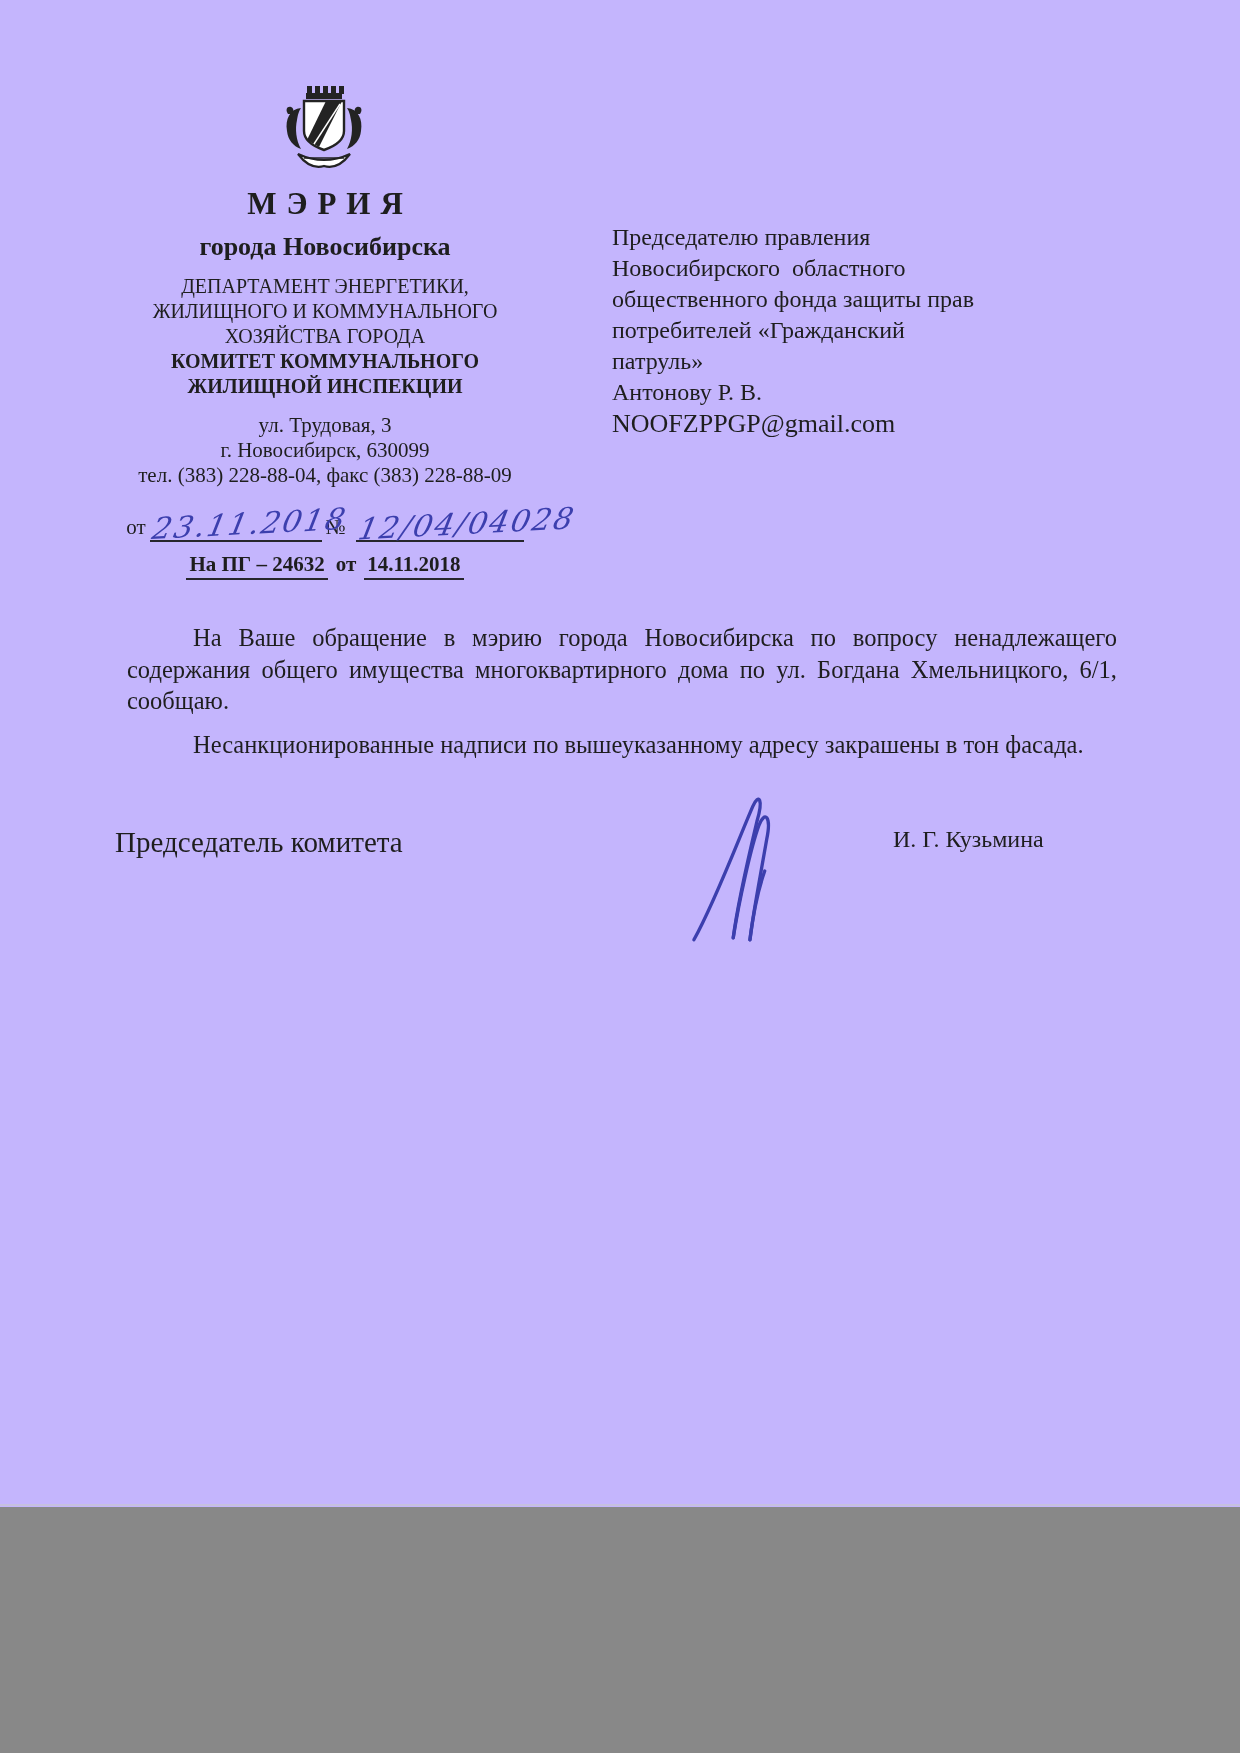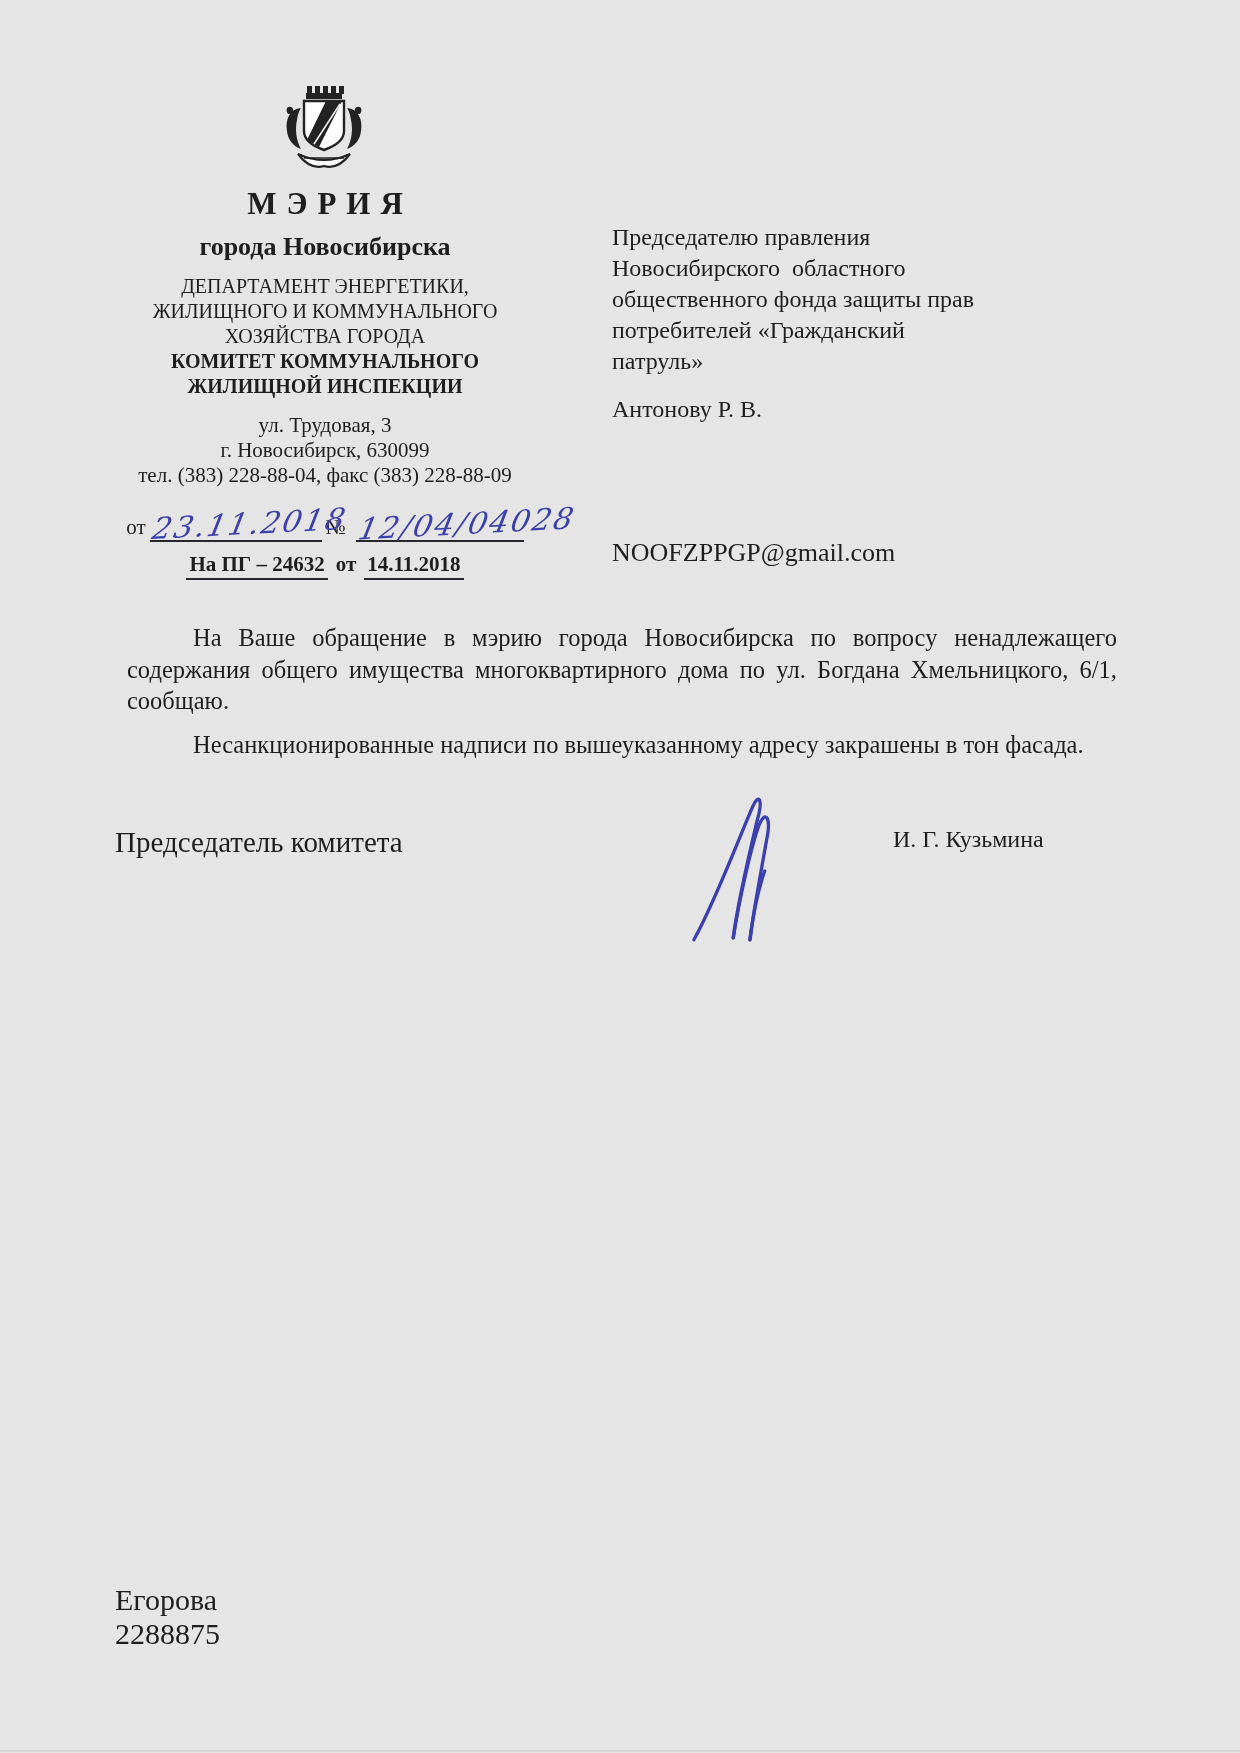--- a/index.html
+++ b/index.html
@@ -1,20 +1,20 @@
 <!DOCTYPE html>
 <html lang="ru"><head>
 <meta charset="utf-8">
 <style>
   html,body{margin:0;padding:0;background:#888;}
   .page{
     position:relative;
-    width:1240px;height:1753px;
+    width:1240px;height:1507px;
     margin:0 auto;
-    background:#e5e5e5;
+    background:#c4b5fd;
     font-family:"Liberation Serif","DejaVu Serif",serif;
     color:#1e1e1e;
     overflow:hidden;
   }
   
   .org-block{
     position:absolute;left:95px;top:186px;width:460px;
     text-align:center;
   }
   .org-title{
@@ -61,22 +61,22 @@
     font-size:21px;
     display:flex;justify-content:center;align-items:baseline;gap:8px;font-weight:bold;
   }
   .underlined{border-bottom:2px solid #26262c;padding:0 3px 1px 3px;}
   
   .recipient-block{
     position:absolute;left:612px;top:222px;width:500px;
     font-size:24px;line-height:31px;
   }
   .recipient-line{white-space:pre-wrap;}
-  .recipient-name{margin-top:17px;}
-  .recipient-email{margin-top:112px;font-size:26px;}
+  .recipient-name{}
+  .recipient-email{font-size:26px;}
   
   .body-block{
     position:absolute;left:115px;top:610px;width:1014px;
     font-size:24.5px;line-height:31.5px;
     text-align:justify;
   }
   .body-par{text-indent:66px;margin:12px;}
   
   .sig-title{position:absolute;left:115px;top:826px;font-size:29px;}
   .sig-name{position:absolute;left:893px;top:826px;font-size:24px;}

